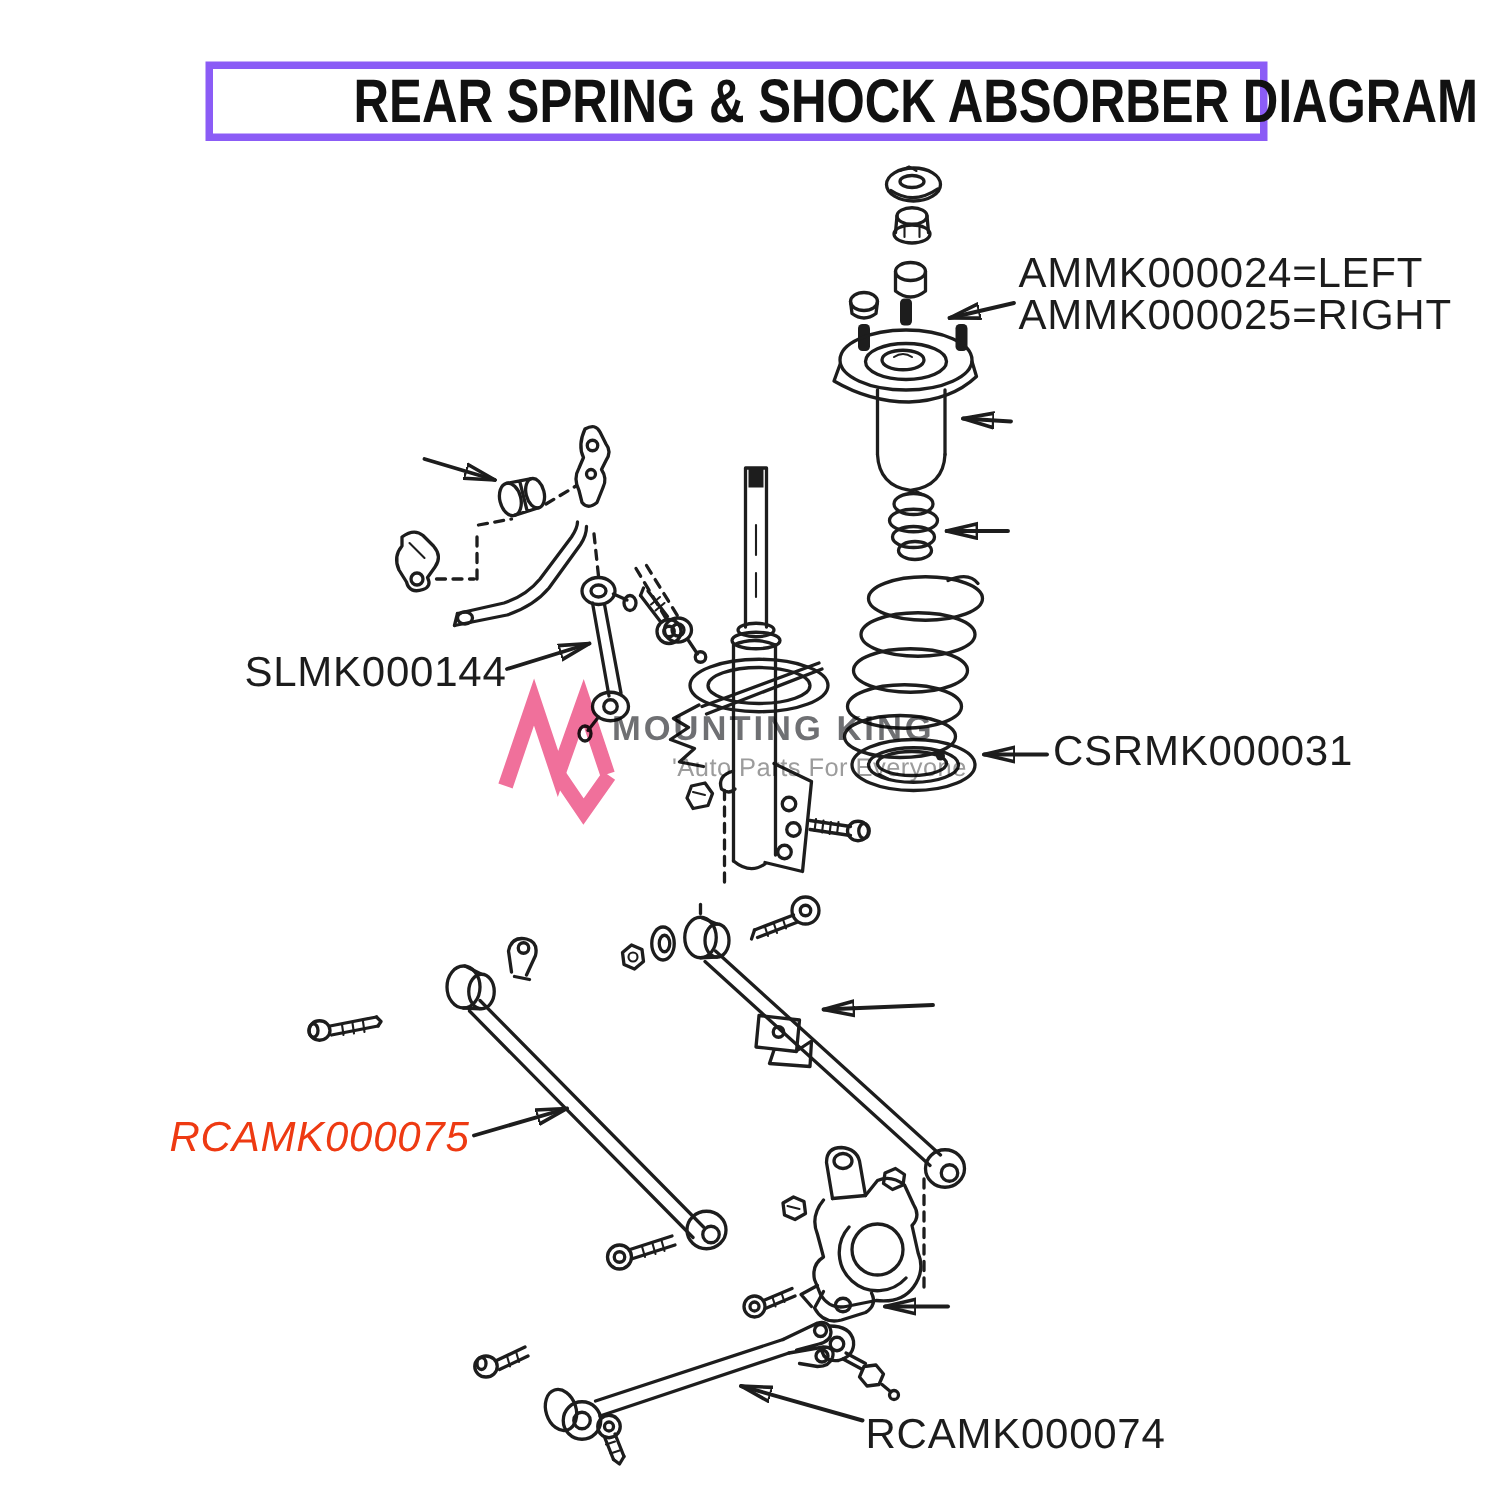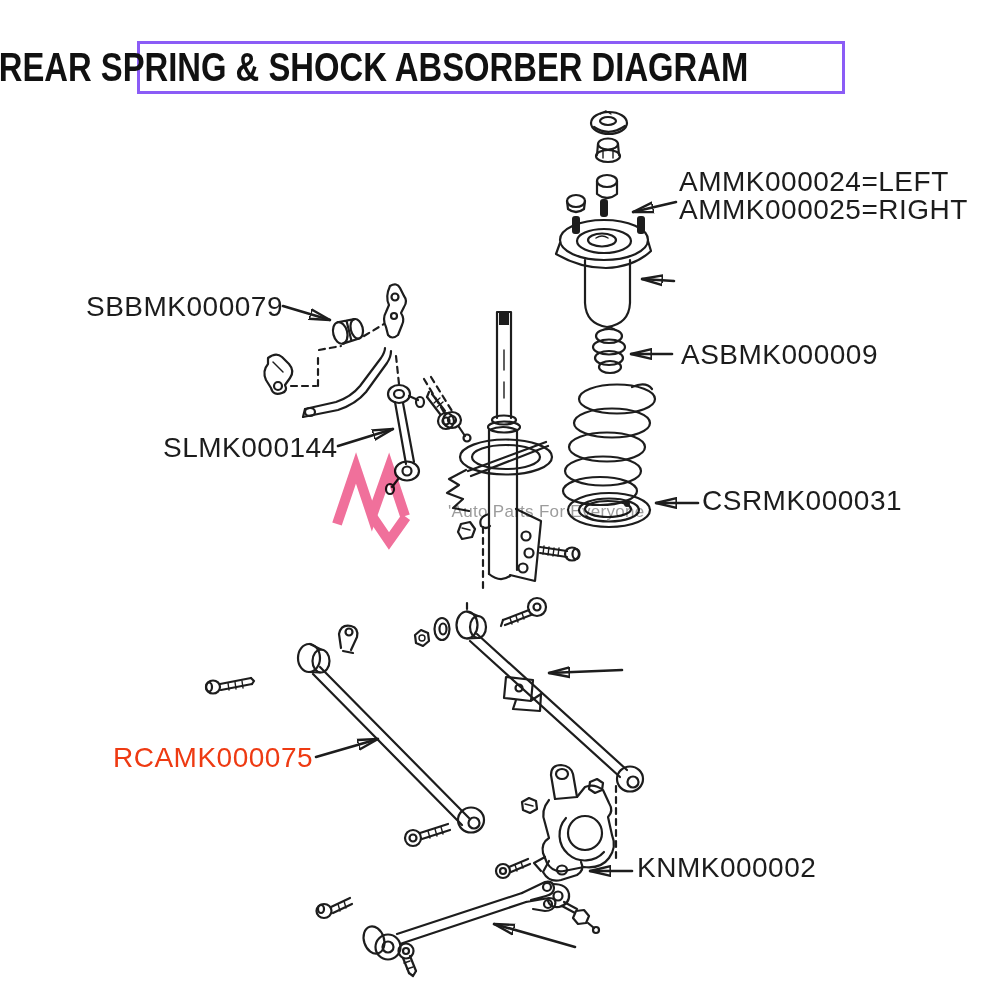--- a/index.html
+++ b/index.html
@@ -1,31 +1,31 @@
 <!DOCTYPE html>
 <html style="--highlight-red: #ee3a12; --logo-pink: #f0709b; --logo-gray: #6f7073; --tagline-gray: #9c9c9c; --line-black: #1d1d1d;"><head>
 <meta charset="utf-8">
 <style>
   html,body{margin:0;padding:0;background:#fff;}
   .page{position:relative;width:1000px;height:1000px;background:#ffffff;overflow:hidden;
         font-family:"Liberation Sans",sans-serif;}
   .title-box{position:absolute;left:137px;top:41px;width:708px;height:53px;
-             border:3px solid #8b5cf6;box-sizing:border-box;display:flex;align-items:center;justify-content:flex-end;}
+             border:5px solid #8b5cf6;box-sizing:border-box;display:flex;align-items:center;justify-content:flex-start;}
   .title-text{display:inline-block;white-space:nowrap;font-weight:bold;font-size:41px;
               color:#111;transform:scaleX(0.8);letter-spacing:0px;}
   .art{position:absolute;left:0;top:0;}
   .art path,.art line,.art ellipse,.art circle,.art rect,.art polygon{
        stroke:var(--line-black,#1d1d1d);stroke-width:2.2;fill:none;
        stroke-linecap:round;stroke-linejoin:round;}
   .art .fill{fill:var(--line-black,#1d1d1d);stroke:none;}
   .art .dash{stroke-dasharray:6 5;}
   .art .thin{stroke-width:1.4;}
   .art .arrow{stroke-width:2.6;}
   .lbl{position:absolute;white-space:nowrap;font-size:28px;color:#1c1c1c;letter-spacing:0.5px;}
-  .lbl.red{color:var(--highlight-red,#ee3a12);}
+  .lbl.red{color:var(--highlight-red,#ee3a12);font-style:italic;}
   .watermark{position:absolute;left:0;top:0;width:1000px;height:1000px;pointer-events:none;
              mix-blend-mode:multiply;}
   .monogram{position:absolute;left:0;top:0;}
   .brand{position:absolute;left:408px;top:472px;font-weight:bold;font-size:23px;
          letter-spacing:2px;color:var(--logo-gray,#6f7073);white-space:nowrap;}
   .tagline{position:absolute;left:448px;top:502px;font-size:17px;
            color:var(--tagline-gray,#9c9c9c);letter-spacing:0.3px;white-space:nowrap;text-align:right;}
 </style>
 </head>
 <body>
@@ -290,25 +290,24 @@
       <line class="arrow" x1="632" y1="871" x2="590" y2="871" marker-end="url(#ah)"></line>
       <line class="arrow" x1="575" y1="947" x2="494" y2="924" marker-end="url(#ah)"></line>
     </g>
   </svg>
 
   <div class="watermark">
     <svg class="monogram" width="1000" height="1000" viewBox="0 0 1000 1000">
       <path d="M337,524 L356,468 L372,516 L389,468 L405,516" fill="none" stroke="#f0709b" stroke-width="10" stroke-linecap="butt" stroke-linejoin="miter"></path>
       <path d="M372,516 L389,541 L406,517" fill="none" stroke="#f0709b" stroke-width="10" stroke-linecap="butt" stroke-linejoin="miter"></path>
     </svg>
+    <div class="brand">MOUNTING KING</div>
     <div class="tagline">'Auto Parts For Everyone</div>
   </div>
 
   <div class="lbl" style="left:679px;top:166px">AMMK000024=LEFT</div>
   <div class="lbl" style="left:679px;top:194px">AMMK000025=RIGHT</div>
-  <div class="lbl" style="left:681px;top:339px">ASBMK000009</div>
-  <div class="lbl" style="left:86px;top:291px">SBBMK000079</div>
   <div class="lbl" style="left:163px;top:432px">SLMK000144</div>
   <div class="lbl" style="left:702px;top:485px">CSRMK000031</div>
   <div class="lbl red" style="left:113px;top:742px">RCAMK000075</div>
-  <div class="lbl" style="left:637px;top:852px">KNMK000002</div>
+  <div class="lbl" style="left:577px;top:940px">RCAMK000074</div>
 
 </div>
 
 </body></html>

